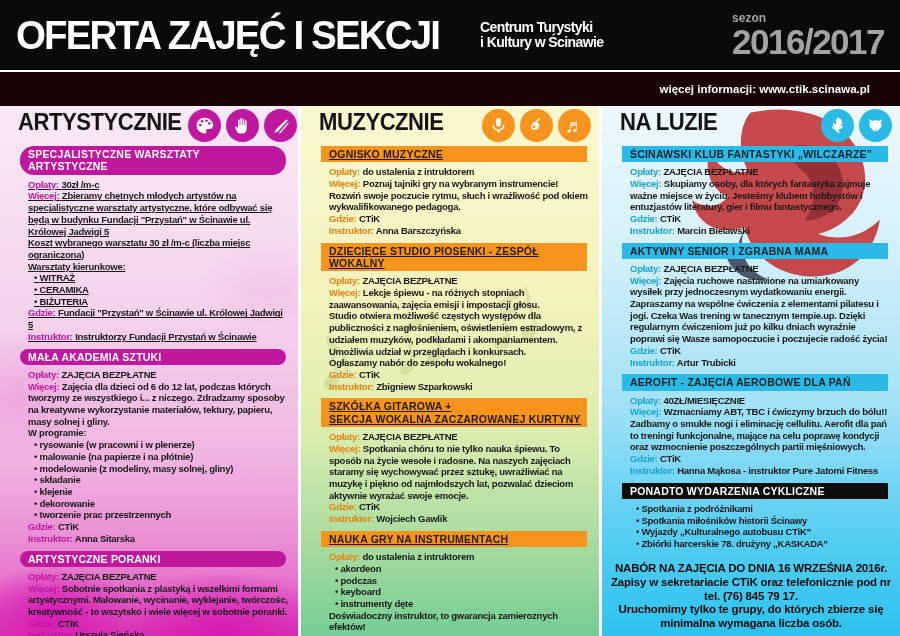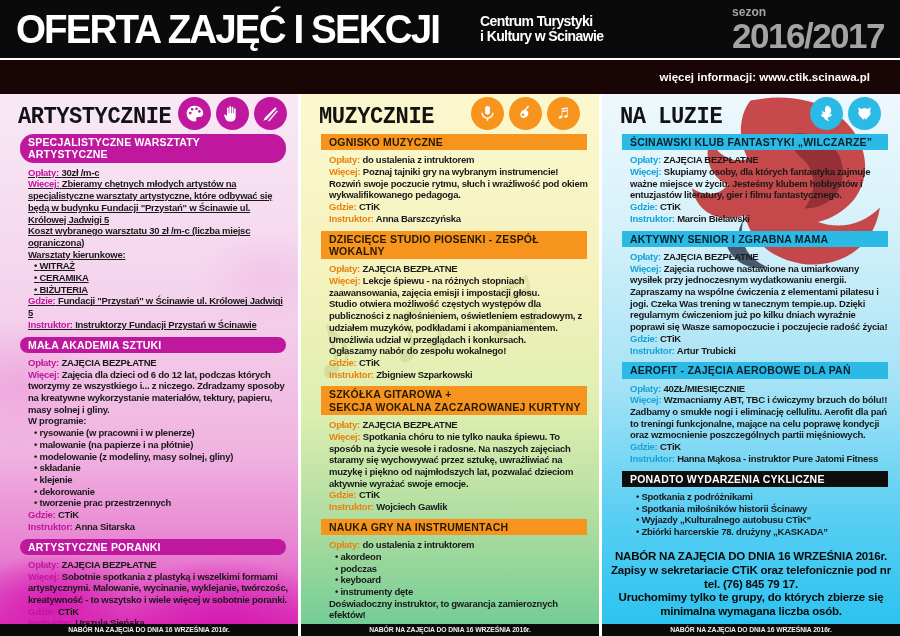--- a/index.html
+++ b/index.html
@@ -2,21 +2,21 @@
 <html><head>
 <meta charset="utf-8">
 <style>
   * { box-sizing: border-box; margin: 0; padding: 0; }
   html,body { width:900px; height:636px; overflow:hidden; }
   body { font-family:"Liberation Sans", sans-serif; background:#fff; }
 
   .poster { width:900px; height:636px; display:flex; flex-direction:column; }
 
   
-  .hdr { height:58px; background:#0a0a0a; display:flex; align-items:center; padding:0 16px; gap:14px; flex:0 0 auto; }
+  .hdr { height:70px; background:#0a0a0a; display:flex; align-items:center; padding:0 16px; gap:14px; flex:0 0 auto; }
   .hdr-title { color:#fff; font-size:41px; font-weight:700; letter-spacing:-2px; white-space:nowrap; transform:scaleX(.94); transform-origin:left center; }
   .hdr-org { color:#fff; font-size:14px; font-weight:700; line-height:1.04; letter-spacing:-.6px; white-space:nowrap; }
   .hdr-season { margin-left:auto; color:#a3a3a3; text-align:left; }
   .hdr-season .sez { font-size:12px; font-weight:700; line-height:1; }
   .hdr-season .yrs { font-size:35px; font-weight:800; letter-spacing:-1.5px; line-height:1; }
   .rule { height:2px; background:#fff; flex:0 0 auto; }
   .info { height:34px; background:#190505; display:flex; align-items:center; justify-content:flex-end; padding:0 30px; flex:0 0 auto; }
   .info span { color:#fff; font-size:11.5px; font-weight:700; }
 
   
@@ -31,31 +31,31 @@
       radial-gradient(100px 70px at 90% 35%, rgba(240,180,226,.5), rgba(240,180,226,0) 70%),
       linear-gradient(180deg,#f8e9f5 0%,#f4d2ec 40%,#f0b2e0 68%,#e77ccf 88%,#da2fb7 100%); }
   .col-mus .cc { background: linear-gradient(180deg,#fbf8cf 0%,#f5f2bd 35%,#ddeeb0 60%,#abdc9f 82%,#74cd96 100%); }
   .col-luz .cc { background: linear-gradient(180deg,#eef8fd 0%,#d6f1fa 25%,#a5e2f6 55%,#58cef3 80%,#2cc3ef 100%); }
 
   .col-mus .cc::after { content:"♪  ♫   ♬"; position:absolute; top:170px; left:4px; font-size:95px;
       color:rgba(105,125,45,.14); transform:rotate(-14deg); z-index:0; }
 
   .dragon { position:absolute; top:-6px; right:-8px; width:225px; height:205px; z-index:0; opacity:.92; }
 
-  .chead { height:36px; display:flex; align-items:flex-end; padding:3px 19px 0 18px; flex:0 0 auto; position:relative; z-index:2;font-family:Liberation Mono, monospace; }
+  .chead { height:36px; display:flex; align-items:flex-start; padding:3px 8px 0 18px; flex:0 0 auto; position:relative; z-index:2; }
   .chead h2 { font-size:23px; font-weight:800; letter-spacing:-.5px; color:#131313; transform:scaleX(.96); transform-origin:left center; white-space:nowrap; }
   .icset { margin-left:auto; display:flex; gap:5px; }
   .icircle { width:33px; height:33px; border-radius:50%; display:flex; align-items:center; justify-content:center; flex:0 0 auto; }
   .ic-art { background:#bf189f; } .ic-mus { background:#f7941d; } .ic-luz { background:#2bb9e6; }
   .note-glyph { color:#fff; font-size:19px; font-weight:700; line-height:1; }
 
   .bar { flex:0 0 auto; margin:4px 12px 3px 20px; padding:2px 6px 2px 8px; font-size:10.5px; font-weight:800;
       line-height:1.18; position:relative; z-index:2; letter-spacing:.2px; }
   .bar-art { background:#bf189f; color:#fff;border-radius:14px; }
-  .bar-mus { background:#f7941d; color:#241a00; }
+  .bar-mus { background:#f7941d; color:#241a00;text-decoration:underline; }
   .bar-luz { background:#2bb9e6; color:#07212b; }
   .bar-blk { background:#0d0d0d; color:#fff; }
 
   .sec-body { flex:0 0 auto; margin:1px 8px 2px 28px; font-size:9.5px; font-weight:700; line-height:11.7px;
       letter-spacing:-.25px; color:#191919; position:relative; z-index:2; }
   .sec-body p { margin:0; }
   .lab-art { color:#bf189f; } .lab-mus { color:#e8820c; } .lab-luz { color:#15a3d8; }
   .ul { text-decoration:underline; }
   .bli { padding-left:6px; }
   .bli::before { content:"•  "; }

